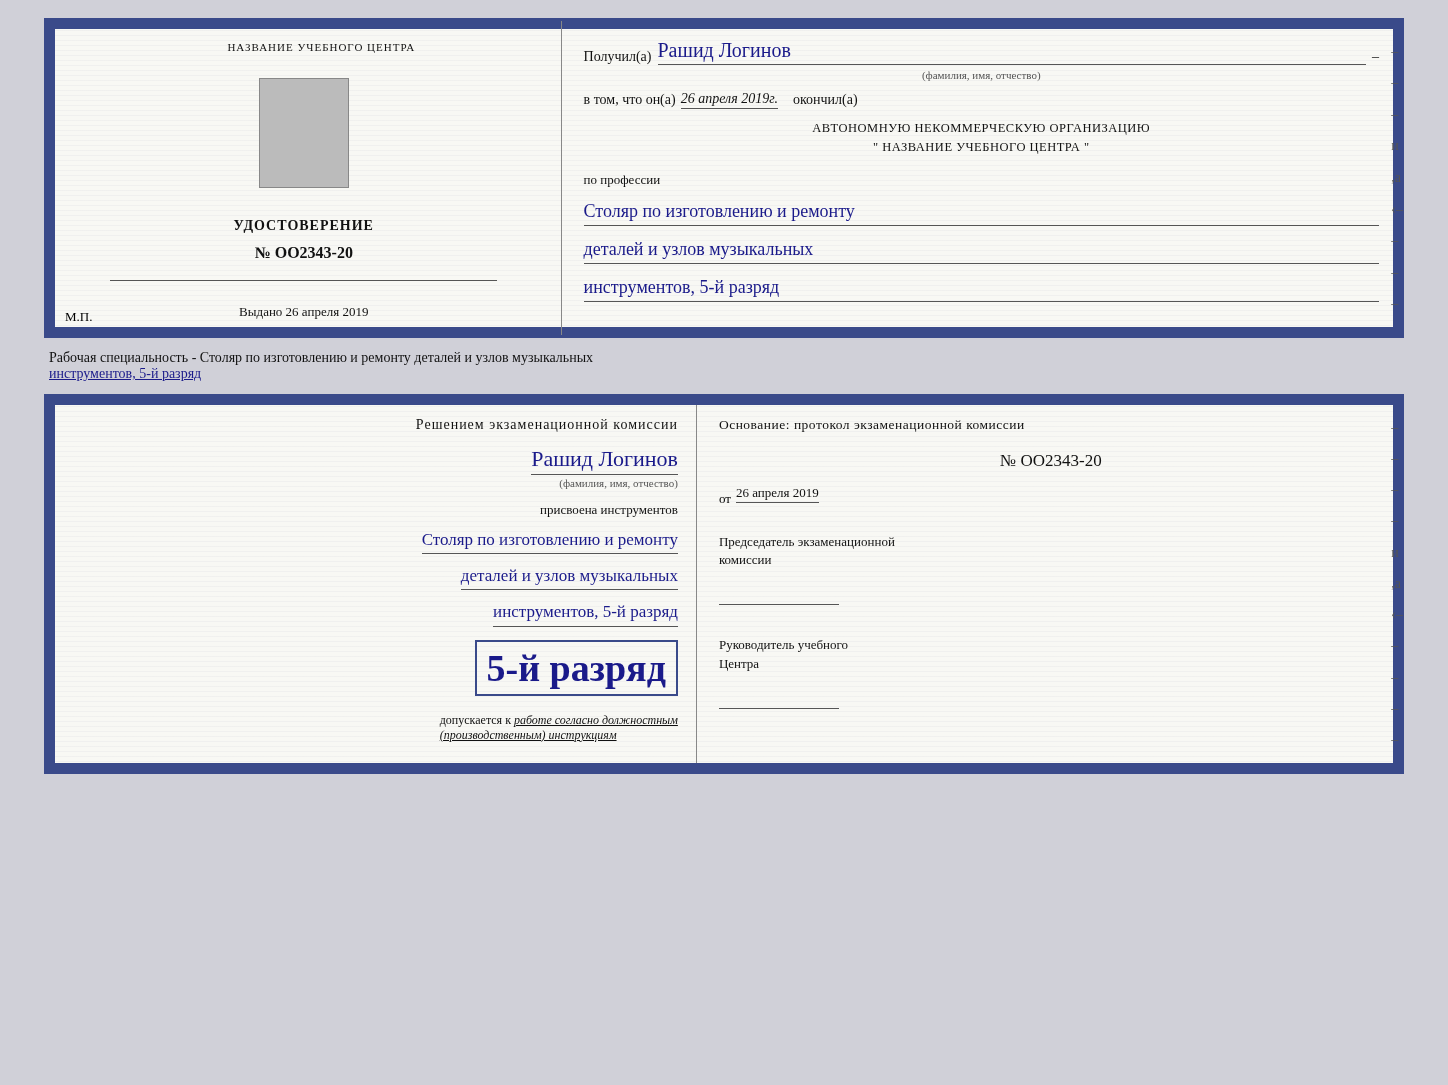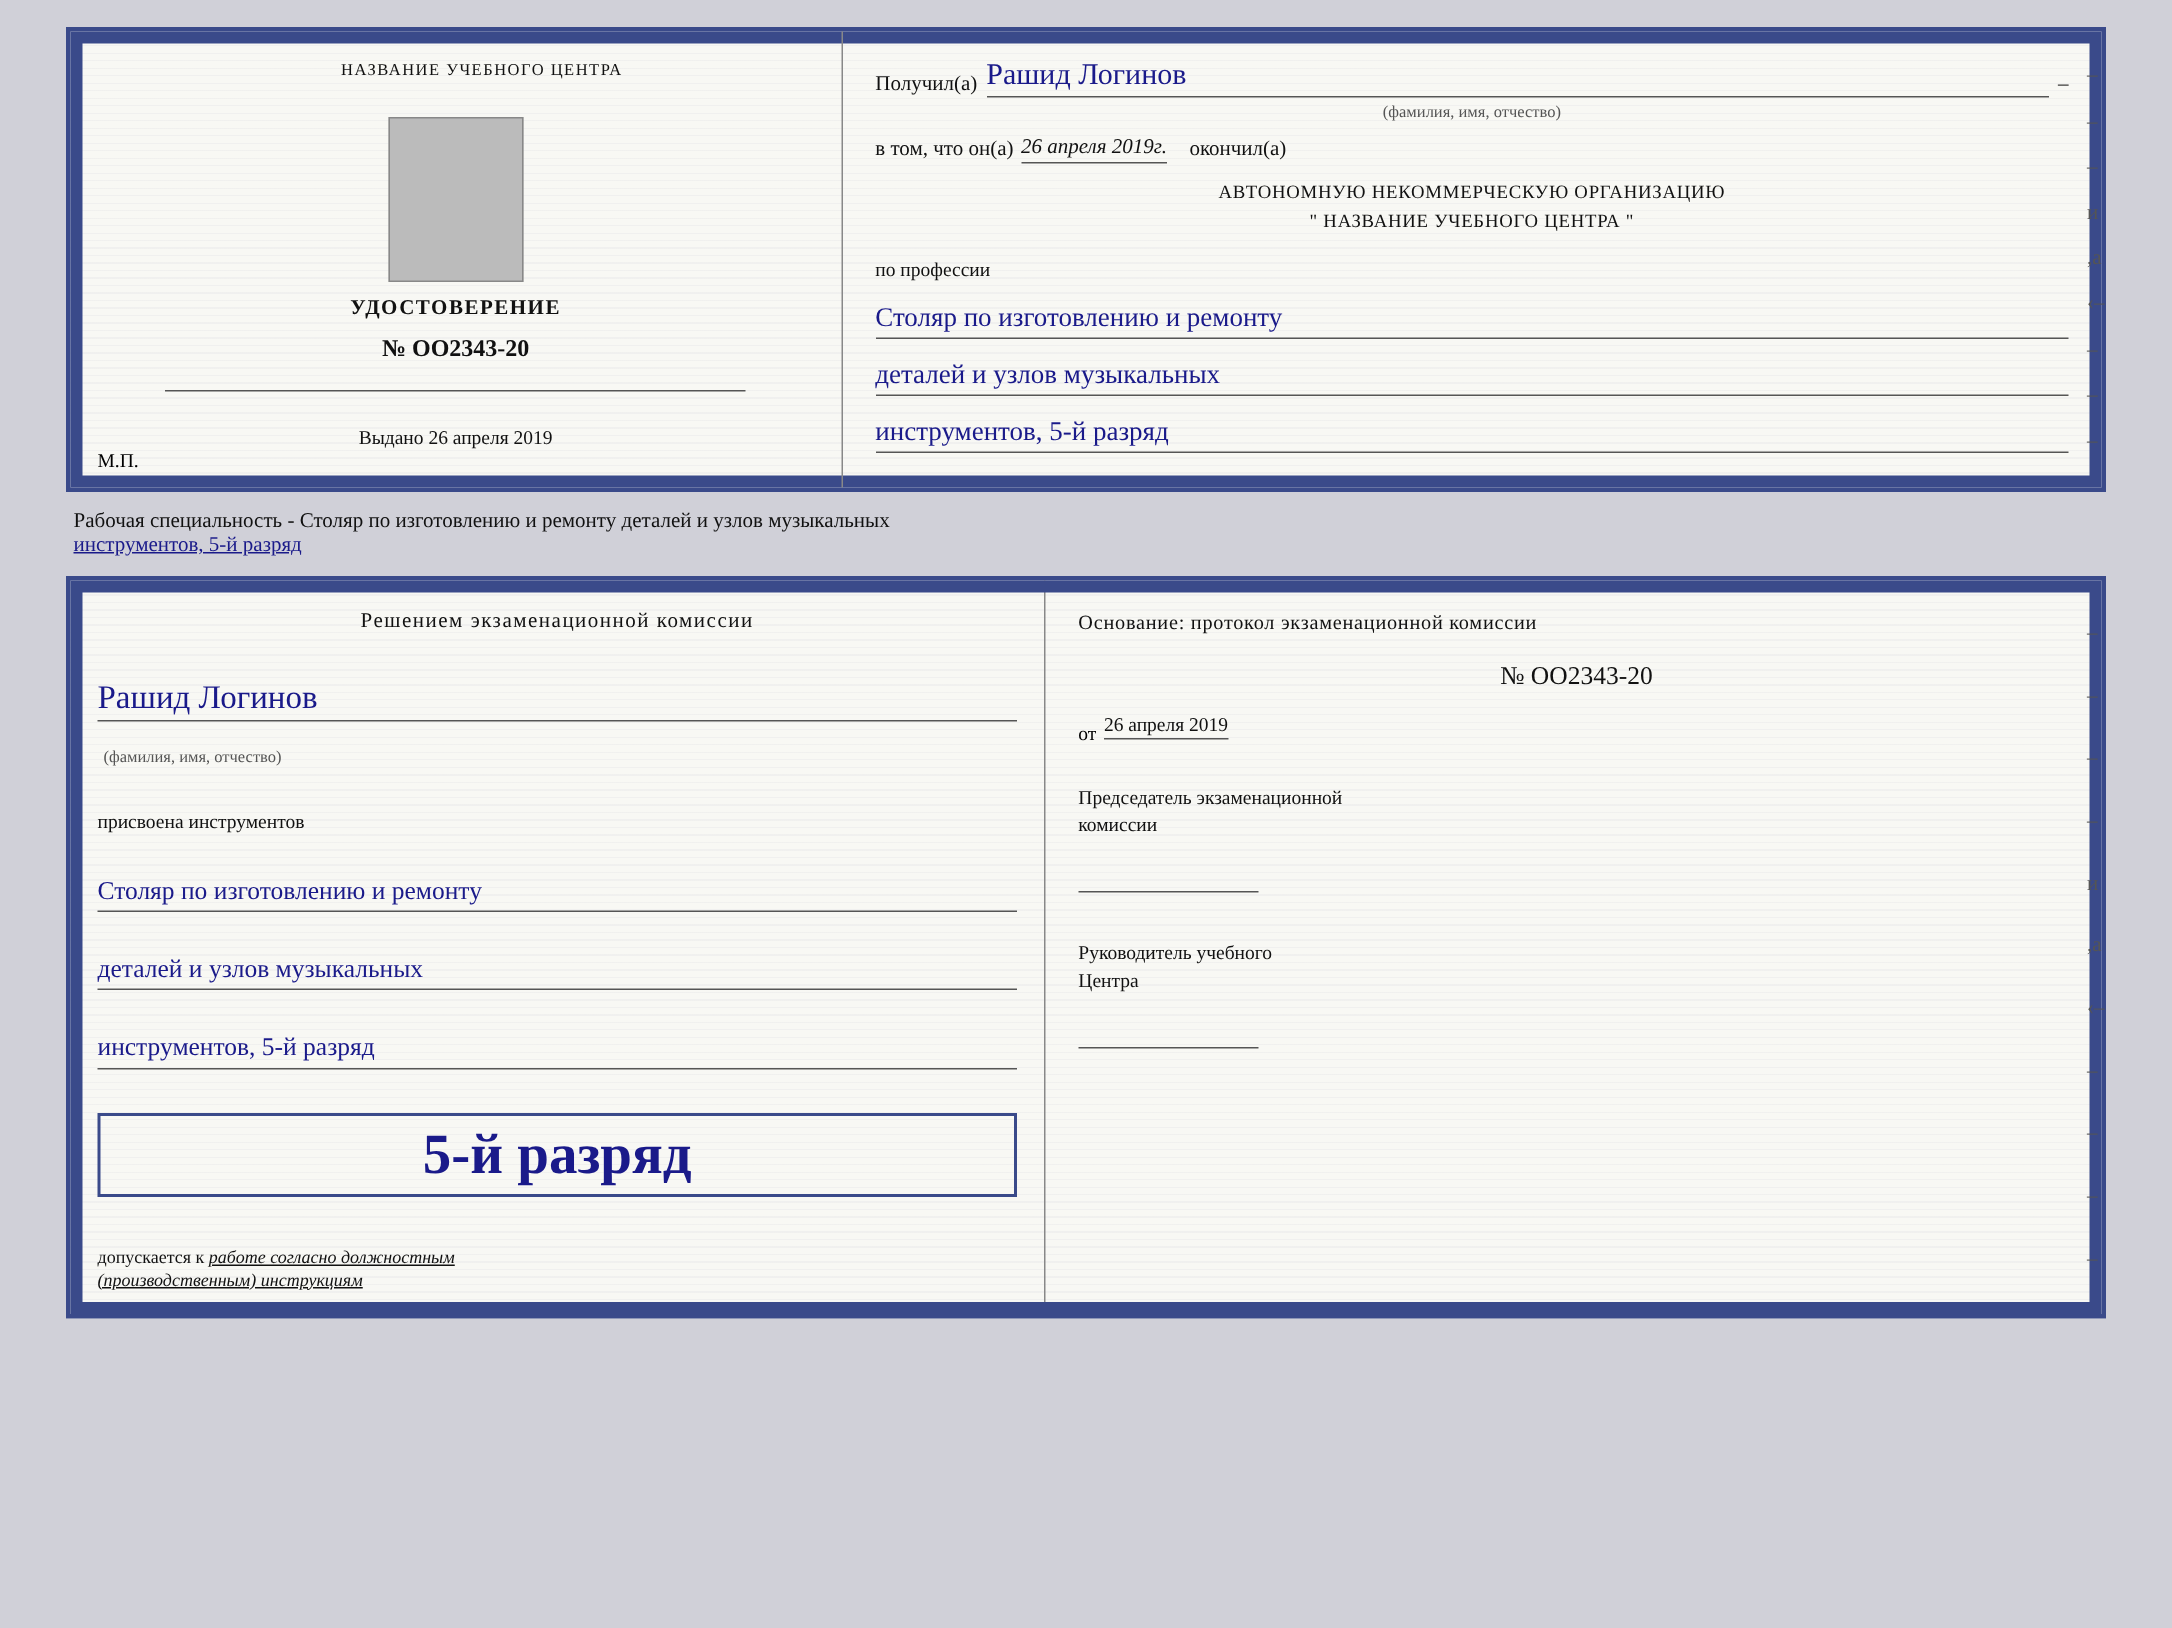--- a/index.html
+++ b/index.html
@@ -80,20 +80,21 @@
       margin-top: 15px;
       flex-shrink: 0;
     }
 
     .udostoverenie-label {
       font-size: 14px;
       font-weight: bold;
       text-align: center;
       letter-spacing: 1px;
       color: #111;
+      margin-top: 20px;
     }
 
     .cert-number {
       font-size: 16px;
       font-weight: bold;
       color: #111;
       text-align: center;
     }
 
     .cover-line {
@@ -220,21 +221,22 @@
       border: 8px solid #3a4a8a;
       pointer-events: none;
     }
 
     .inner-left {
       width: 48%;
       border-right: 1px solid #888;
       padding: 20px 18px 15px 18px;
       display: flex;
       flex-direction: column;
-      gap: 24px;
+      gap: 8px;
+      align-items: flex-end;
     }
 
     .inner-right {
       width: 52%;
       padding: 20px 18px 15px 22px;
       display: flex;
       flex-direction: column;
       gap: 10px;
     }
 

